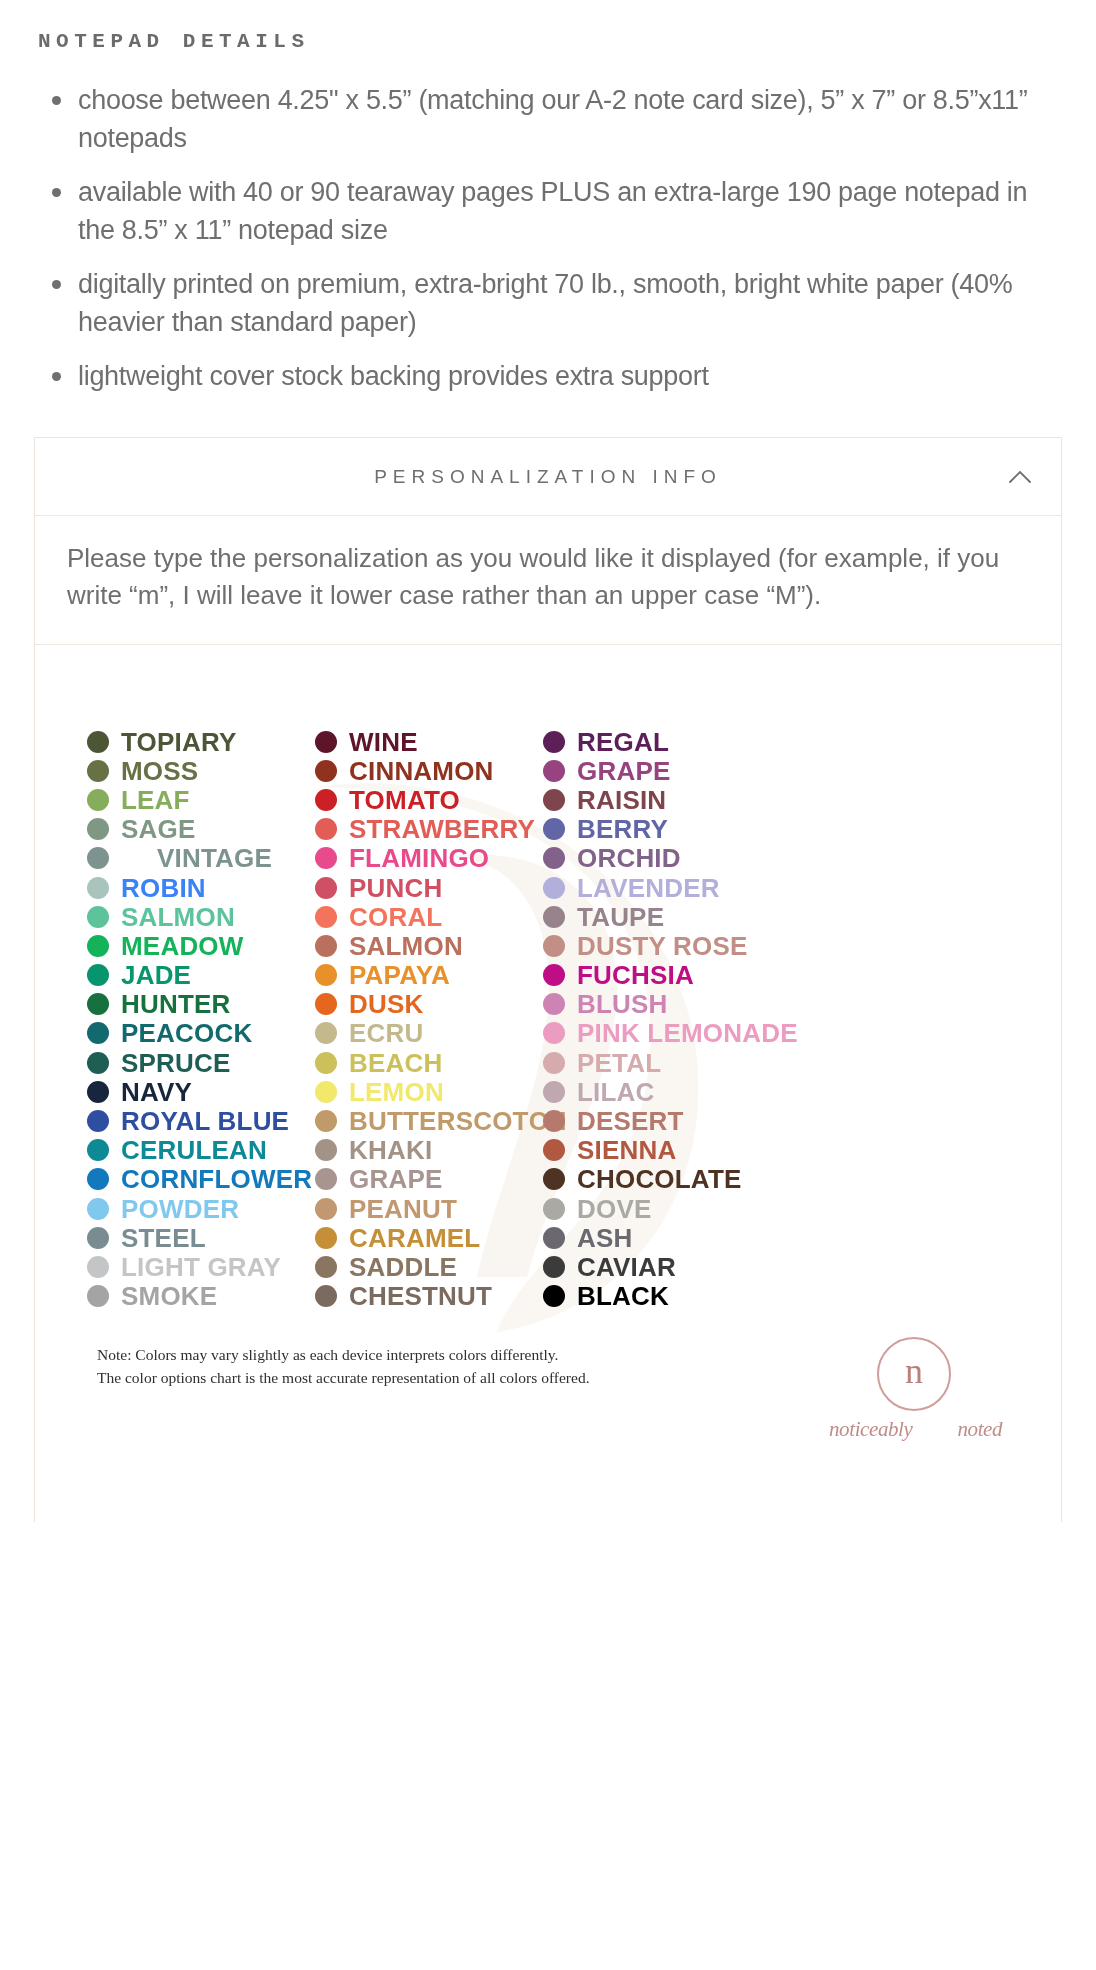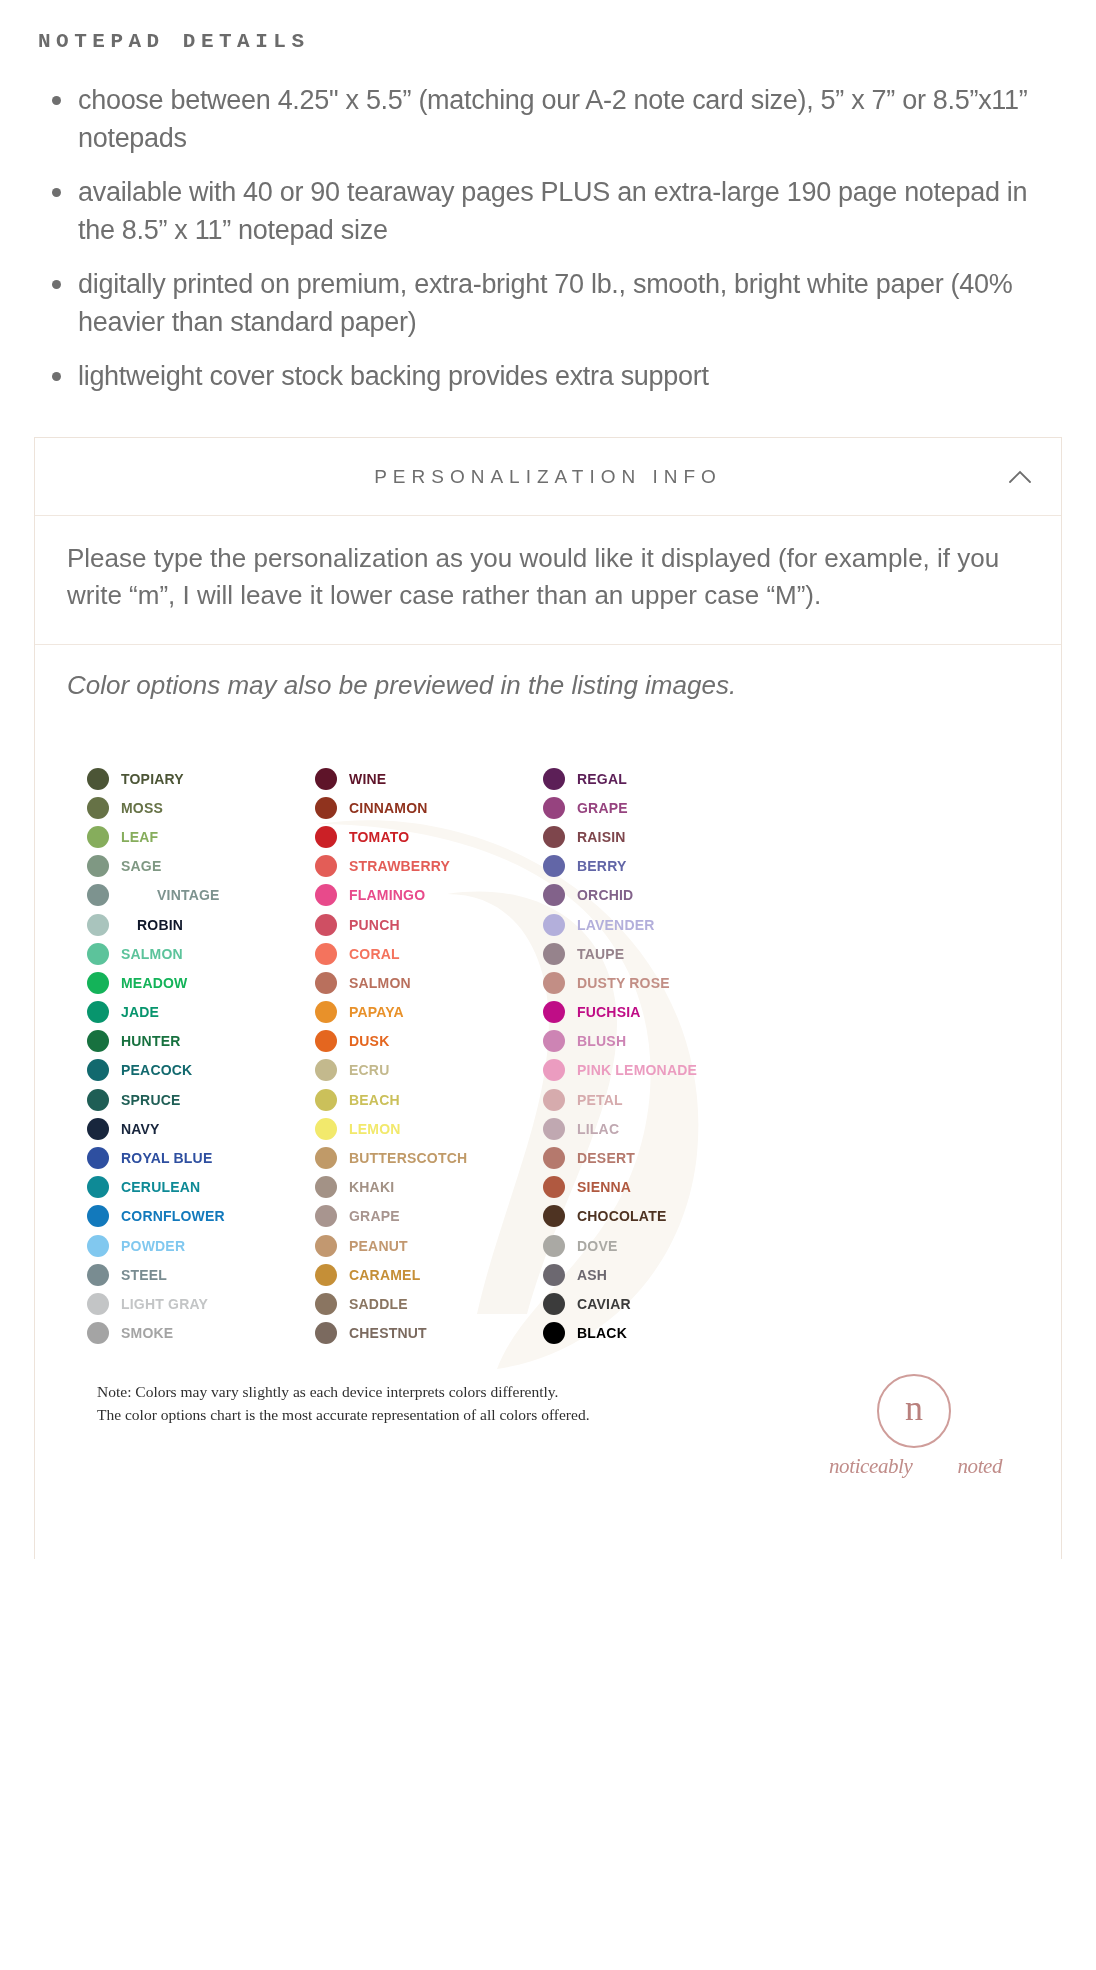--- a/index.html
+++ b/index.html
@@ -144,21 +144,21 @@
     align-items: center;
     height: 29.2px;
   }
   .dot {
     width: 22px; height: 22px;
     border-radius: 50%;
     flex: 0 0 22px;
     margin-right: 12px;
   }
   .swatch-label {
-    font-size: 14px;
+    font-size: 26px;
     font-weight: bold;
     letter-spacing: 0.2px;
     white-space: nowrap;
     font-family: "Liberation Sans", sans-serif;
     line-height: 1;
   }
 
   
   .chart-footer {
     position: relative;
@@ -233,21 +233,20 @@
           <path d="M2 13 L12 3 L22 13" fill="none" stroke="#6e6e6e" stroke-width="1.8" stroke-linecap="round" stroke-linejoin="miter"></path>
         </svg>
       </span>
     </div>
     <div class="acc-body">
       <p>Please type the personalization as you would like it displayed (for example, if you write “m”, I will leave it lower case rather than an upper case “M”).</p>
     </div>
 
 
     <div class="acc-body acc-body-2">
-      <p class="italic-note">Color options may also be previewed in the listing images.</p>
 
       <div class="color-chart">
 
         <svg class="watermark" viewBox="0 0 620 640">
           <path d="M120 70 C 320 40, 520 190, 500 400 C 488 520, 400 600, 300 615
                    C 320 560, 380 520, 420 450 C 470 360, 470 230, 380 150
                    C 310 88, 200 70, 120 70 Z" fill="#faf7f2"></path>
           <path d="M250 140 C 330 140, 360 220, 350 300 C 342 380, 300 470, 280 560
                    L 330 560 C 360 450, 420 360, 420 270 C 420 180, 350 125, 250 140 Z" fill="#f9f6f1"></path>
         </svg>
@@ -269,21 +268,21 @@
               <div class="swatch-row">
                 <span class="dot" style="background: rgb(127, 152, 131);"></span>
                 <span class="swatch-label" style="color: rgb(127, 152, 131);">SAGE</span>
               </div>
               <div class="swatch-row">
                 <span class="dot" style="background: rgb(125, 147, 143);"></span>
                 <span class="swatch-label" style="color: rgb(125, 147, 143); margin-left: 36px;">VINTAGE</span>
               </div>
               <div class="swatch-row">
                 <span class="dot" style="background: rgb(169, 196, 189);"></span>
-                <span class="swatch-label" style="color: #0f172a; margin-left: 16px;">ROBIN</span>
+                <span class="swatch-label" style="color: #3b82f6;">ROBIN</span>
               </div>
               <div class="swatch-row">
                 <span class="dot" style="background: rgb(92, 195, 155);"></span>
                 <span class="swatch-label" style="color: rgb(92, 195, 155);">SALMON</span>
               </div>
               <div class="swatch-row">
                 <span class="dot" style="background: rgb(20, 179, 89);"></span>
                 <span class="swatch-label" style="color: rgb(20, 179, 89);">MEADOW</span>
               </div>
               <div class="swatch-row">

